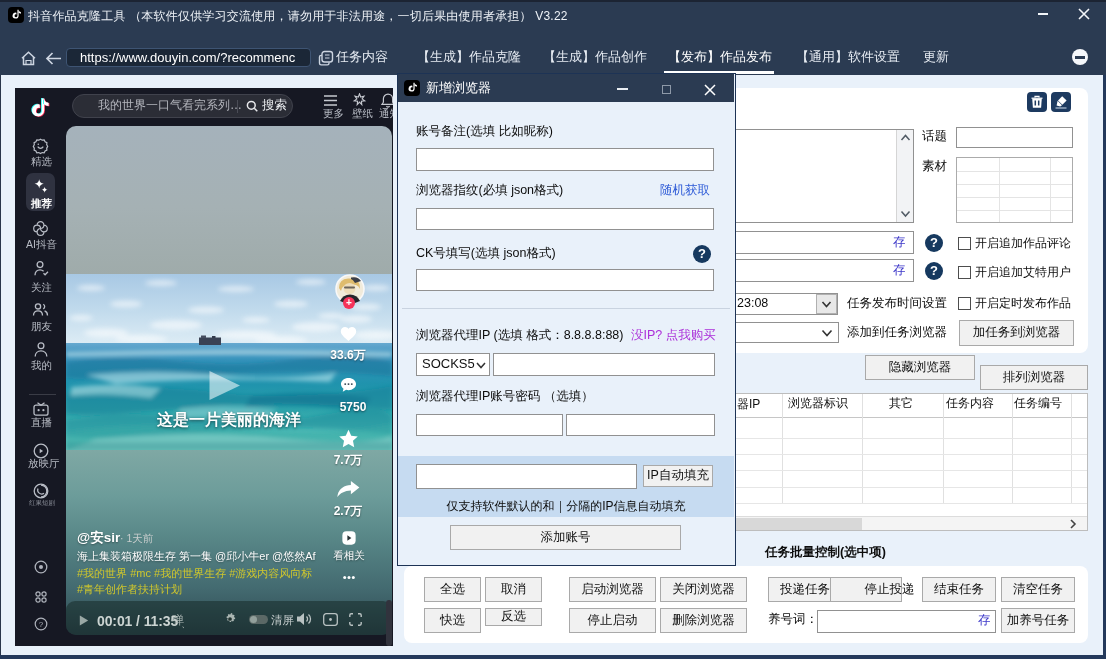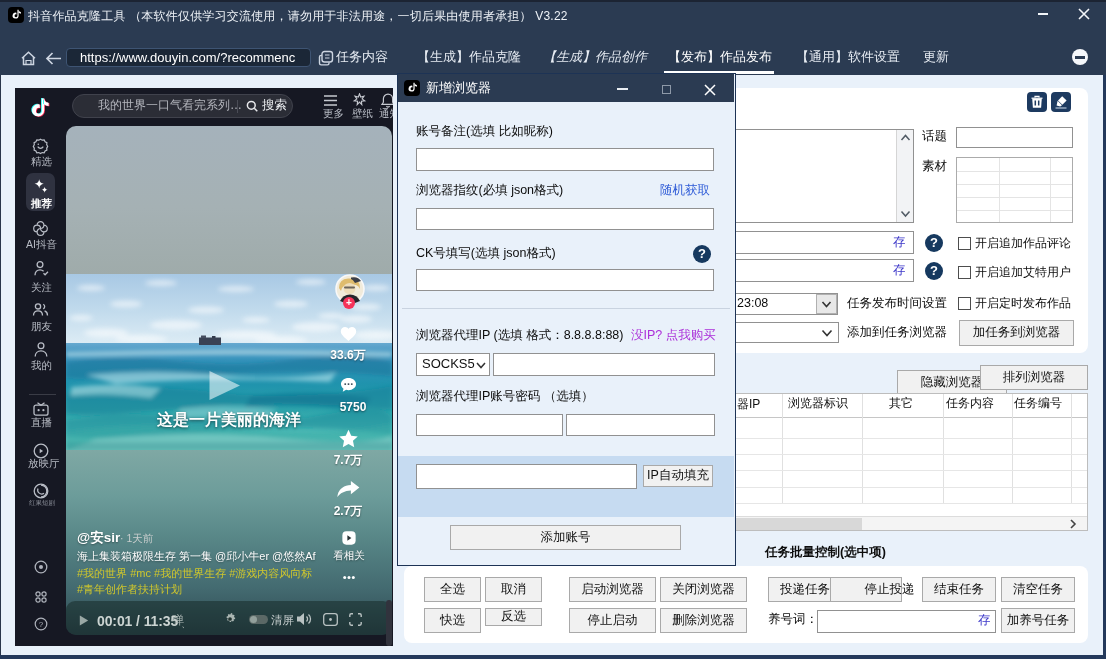--- a/index.html
+++ b/index.html
@@ -60,21 +60,21 @@
     <path d="M17 9.5H3M8.5 4L3 9.5 8.5 15" fill="none" stroke="#cdd5e1" stroke-width="1.7"></path>
   </svg>
 <div class="abs urlbar">https://www.douyin.com/?recommenc</div>
 <svg class="abs" style="left:318px;top:50px" width="16" height="16" viewBox="0 0 16 16">
     <rect x="4" y="1.5" width="10.5" height="10.5" rx="2.5" fill="none" stroke="#cdd5e1" stroke-width="1.4"></rect>
     <path d="M11 12.5v.8a1.6 1.6 0 0 1-1.6 1.6H3.1a1.6 1.6 0 0 1-1.6-1.6V7a1.6 1.6 0 0 1 1.6-1.6h.8" fill="none" stroke="#cdd5e1" stroke-width="1.4"></path>
     <path d="M7 5h4.5M7 8h4.5" stroke="#cdd5e1" stroke-width="1.2"></path>
   </svg>
 <div class="abs mi" style="left:336px;">任务内容</div>
 <div class="abs mi" style="left:417px;">【生成】作品克隆</div>
-<div class="abs mi" style="left:543px;font-style:italic;">【生成】作品创作</div>
+<div class="abs mi" style="left:543px;">【生成】作品创作</div>
 <div class="abs mi" style="left:668px;color:#fff;">【发布】作品发布</div>
 <div class="abs mi" style="left:796px;">【通用】软件设置</div>
 <div class="abs mi" style="left:923px;">更新</div>
 <div class="abs" id="navul"></div>
 <div class="abs navminus">
     <div></div>
   </div>
 
 <div class="abs" id="bl"></div>
 <div class="abs" id="br"></div>
@@ -137,21 +137,21 @@
 <div class="cb" style="left:958px;top:297px;"></div>
 <div class="cblbl" style="left:975px;top:297px;">开启定时发布作品</div>
 
 <div class="inp" style="left:600px;top:322px;width:239px;height:21px;"></div>
 <svg class="abs" style="left:818px;top:324px;" width="18" height="18" viewBox="0 0 18 18">
       <path d="M4.5 6.5l4.5 5 4.5-5" fill="none" stroke="#333" stroke-width="1.6"></path>
     </svg>
 <div class="lbl" style="left:847px;top:326px;">添加到任务浏览器</div>
 <div class="btn" style="left:959px;top:320px;width:115px;height:26px;">加任务到浏览器</div>
 
-<div class="btn" style="left:865px;top:370px;width:110px;height:25px;margin-left:32px;">隐藏浏览器</div>
+<div class="btn" style="left:865px;top:355px;width:110px;height:25px;">隐藏浏览器</div>
 <div class="btn" style="left:980px;top:365px;width:108px;height:25px;">排列浏览器</div>
 </div>
 <div class="abs" id="tablezone">
 <div class="abs" style="left:600px;top:393px;width:488px;height:138px;background:#fff;border:1px solid #bdbdbd;">
 
  <div class="abs" style="left:0;top:0;width:486px;height:24px;background:#fff;border-bottom:1px solid #c6c6c6;"></div>
  <div class="abs" style="left:136px;top:4px;font-size:12px;color:#101010;">器IP</div>
  <div class="abs" style="left:187px;top:3px;font-size:12px;color:#101010;">浏览器标识</div>
  <div class="abs" style="left:288px;top:3px;font-size:12px;color:#101010;">其它</div>
  <div class="abs" style="left:345px;top:3px;font-size:12px;color:#101010;">任务内容</div>
@@ -478,14 +478,15 @@
         <path d="M3 5l4 4.5L11 5" fill="none" stroke="#333" stroke-width="1.5"></path>
       </svg>
     </div>
 <div class="inp" style="left:95px;top:279px;width:222px;height:23px;"></div>
 <div class="lbl" style="left:18px;top:316px;">浏览器代理IP账号密码 （选填）</div>
 <div class="inp" style="left:18px;top:340px;width:147px;height:22px;"></div>
 <div class="inp" style="left:168px;top:340px;width:149px;height:22px;"></div>
 <div class="abs" style="left:0;top:382px;width:336px;height:61px;background:#c6dbf1;"></div>
 <div class="inp" style="left:18px;top:390px;width:221px;height:25px;"></div>
 <div class="btn" style="left:245px;top:391px;width:70px;height:22px;font-size:12.5px;">IP自动填充</div>
+<div class="abs" style="left:0;top:426px;width:336px;text-align:center;font-size:12px;color:#0c0c0c;">仅支持软件默认的和｜分隔的IP信息自动填充</div>
 <div class="btn" style="left:52px;top:451px;width:231px;height:25px;">添加账号</div>
 </div>
 
 </body></html>

